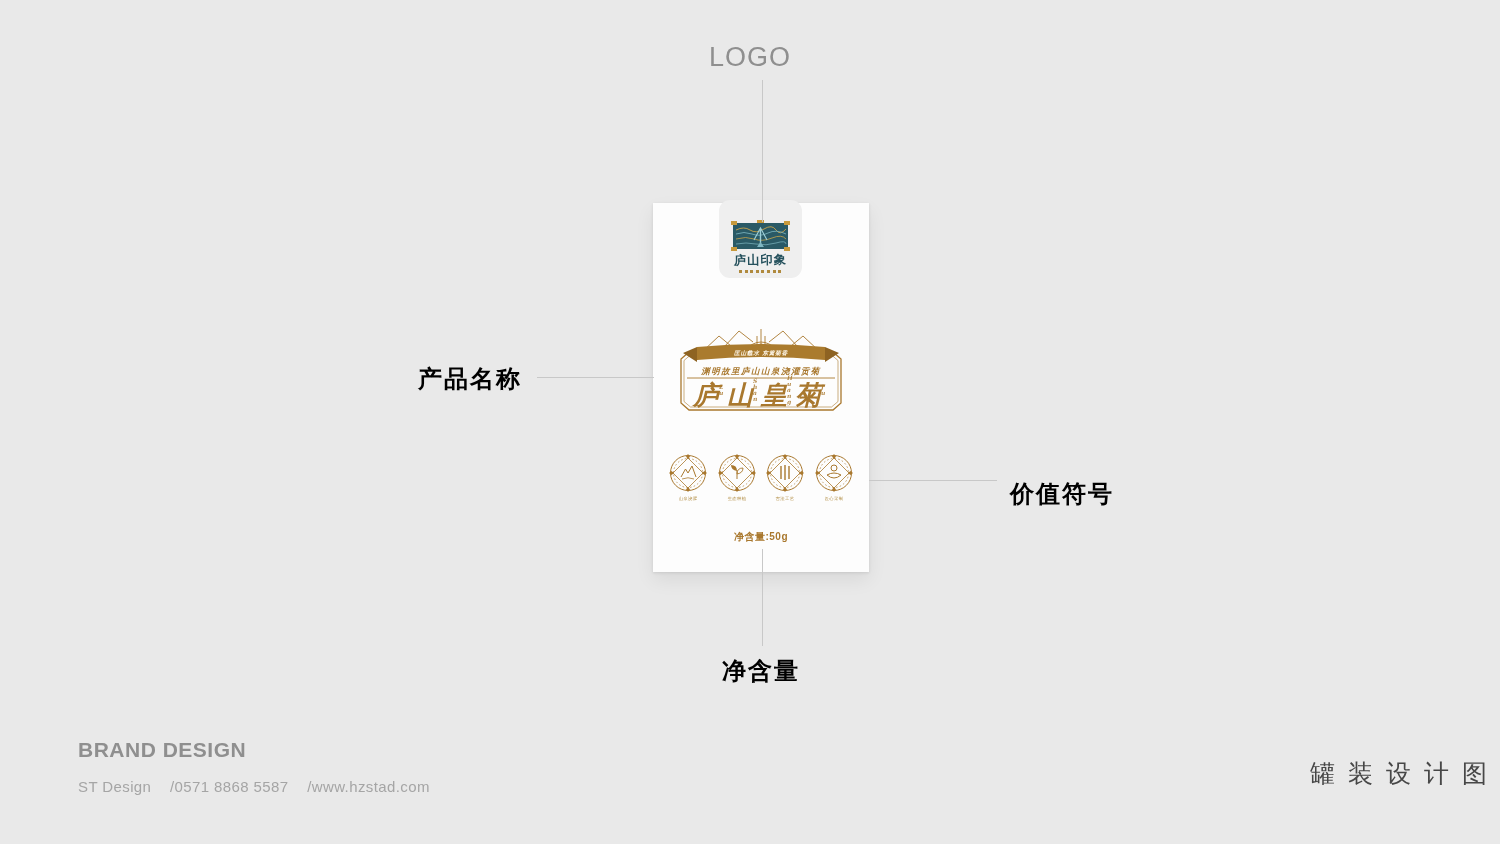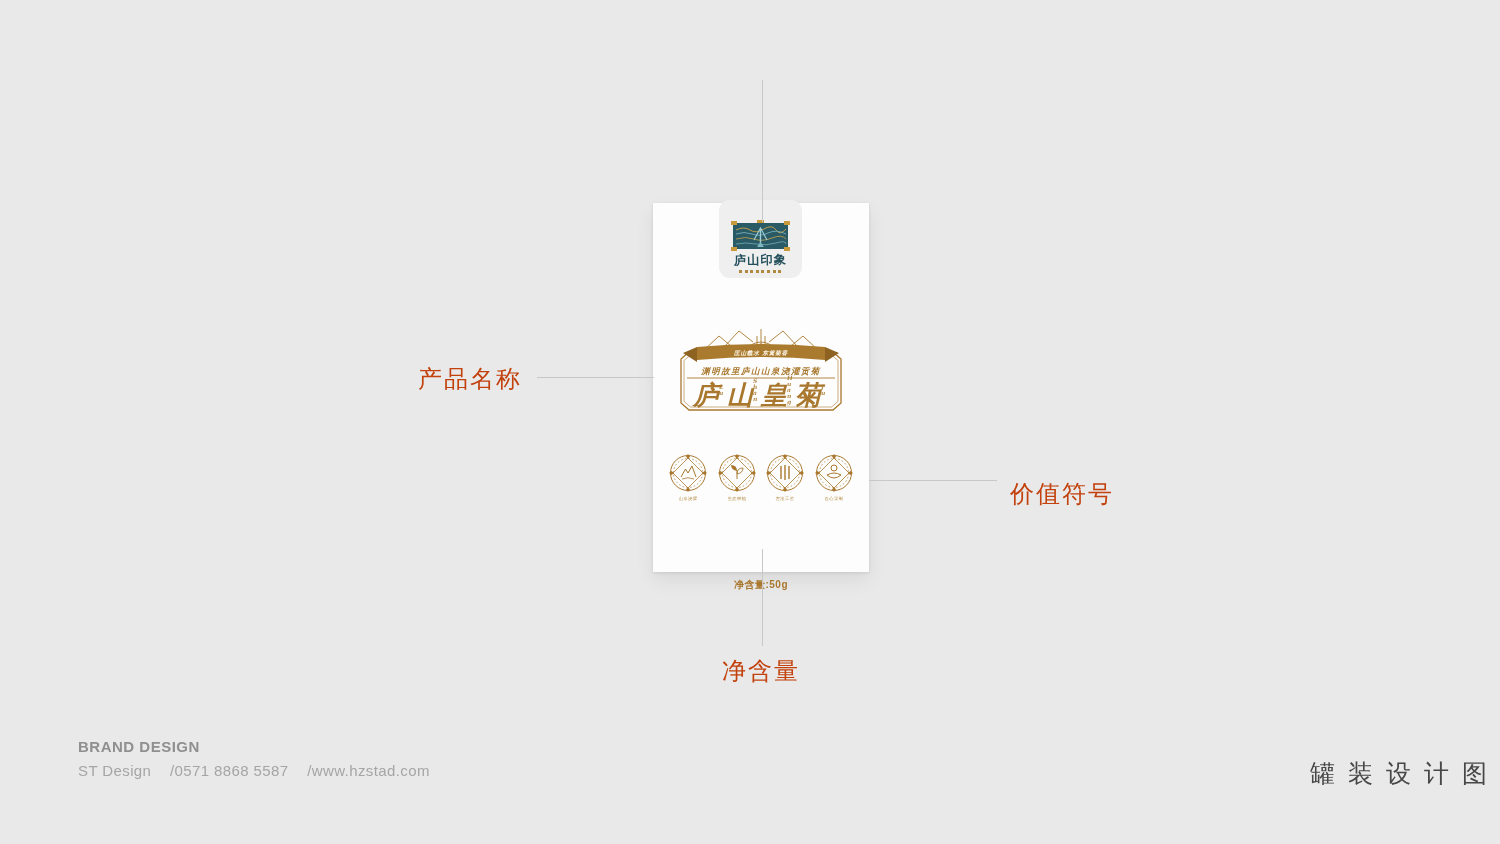--- a/index.html
+++ b/index.html
@@ -8,23 +8,23 @@
     font-family:"Liberation Sans", sans-serif;
     background:#e9e9e9;
     position:relative;
     overflow:hidden;
   }
   .stage { position:absolute; inset:0; }
 
   
   .anno {
     position:absolute;
-    color:#c2410c;
+    color:#000000;
     font-size:24px;
-    font-weight:400;
+    font-weight:700;
     letter-spacing:2px;
     white-space:nowrap;
   }
   .anno.logo { left:0; right:0; top:42px; text-align:center; letter-spacing:1px; font-size:27px; font-weight:300; color:#8f8f8f;}
   .anno.product { left:418px; top:363px; }
   .anno.value { left:1010px; top:478px; }
   .anno.net { left:722px; top:655px;text-align:center; }
 
   
   .cline { position:absolute; background:#c8c8c8; z-index:5; }
@@ -86,40 +86,41 @@
     display:flex; justify-content:space-between; z-index:4;
   }
   .vicon { width:42px; display:flex; flex-direction:column; align-items:center; }
   .vicon .cap {
     margin-top:1px; color:#b08a3e; font-size:7px; white-space:nowrap;
     transform:scale(.62); letter-spacing:.5px;
   }
 
   .net-content {
     position:absolute; left:653px; top:530px; width:216px; text-align:center;
-    color:#a9782e; font-size:10px; font-weight:bold; letter-spacing:.5px; z-index:4;margin-top:48px;
+    color:#a9782e; font-size:10px; font-weight:bold; letter-spacing:.5px; z-index:4;
   }
 
   
   .brand-footer { position:absolute; left:78px; top:738px; }
-  .brand-footer .bt { font-size:15px; font-weight:bold; color:#8f8f8f; letter-spacing:.5px; }
-  .brand-footer .bl { margin-top:7px; font-size:15px; color:#a5a5a5; letter-spacing:.4px; }
+  .brand-footer .bt { font-size:21px; font-weight:bold; color:#8f8f8f; letter-spacing:.5px; }
+  .brand-footer .bl { margin-top:16px; font-size:15px; color:#a5a5a5; letter-spacing:.4px; }
   .brand-footer .bl span { margin-right:14px; }
 
   .page-caption {
     position:absolute; left:0; right:0; top:757px; text-align:right;
     font-family:"DejaVu Serif","Liberation Serif",serif;
     font-size:25px; color:#474747; letter-spacing:13px; text-indent:13px;
   }
 </style>
 </head>
 <body>
 
 <div class="stage">
 
+  <div class="anno logo">LOGO</div>
   <div class="anno product">产品名称</div>
   <div class="anno value">价值符号</div>
   <div class="anno net">净含量</div>
 
   <div class="cline v1"></div>
   <div class="cline h1"></div>
   <div class="cline h2"></div>
   <div class="cline v2"></div>
 
   <div class="card"></div>

